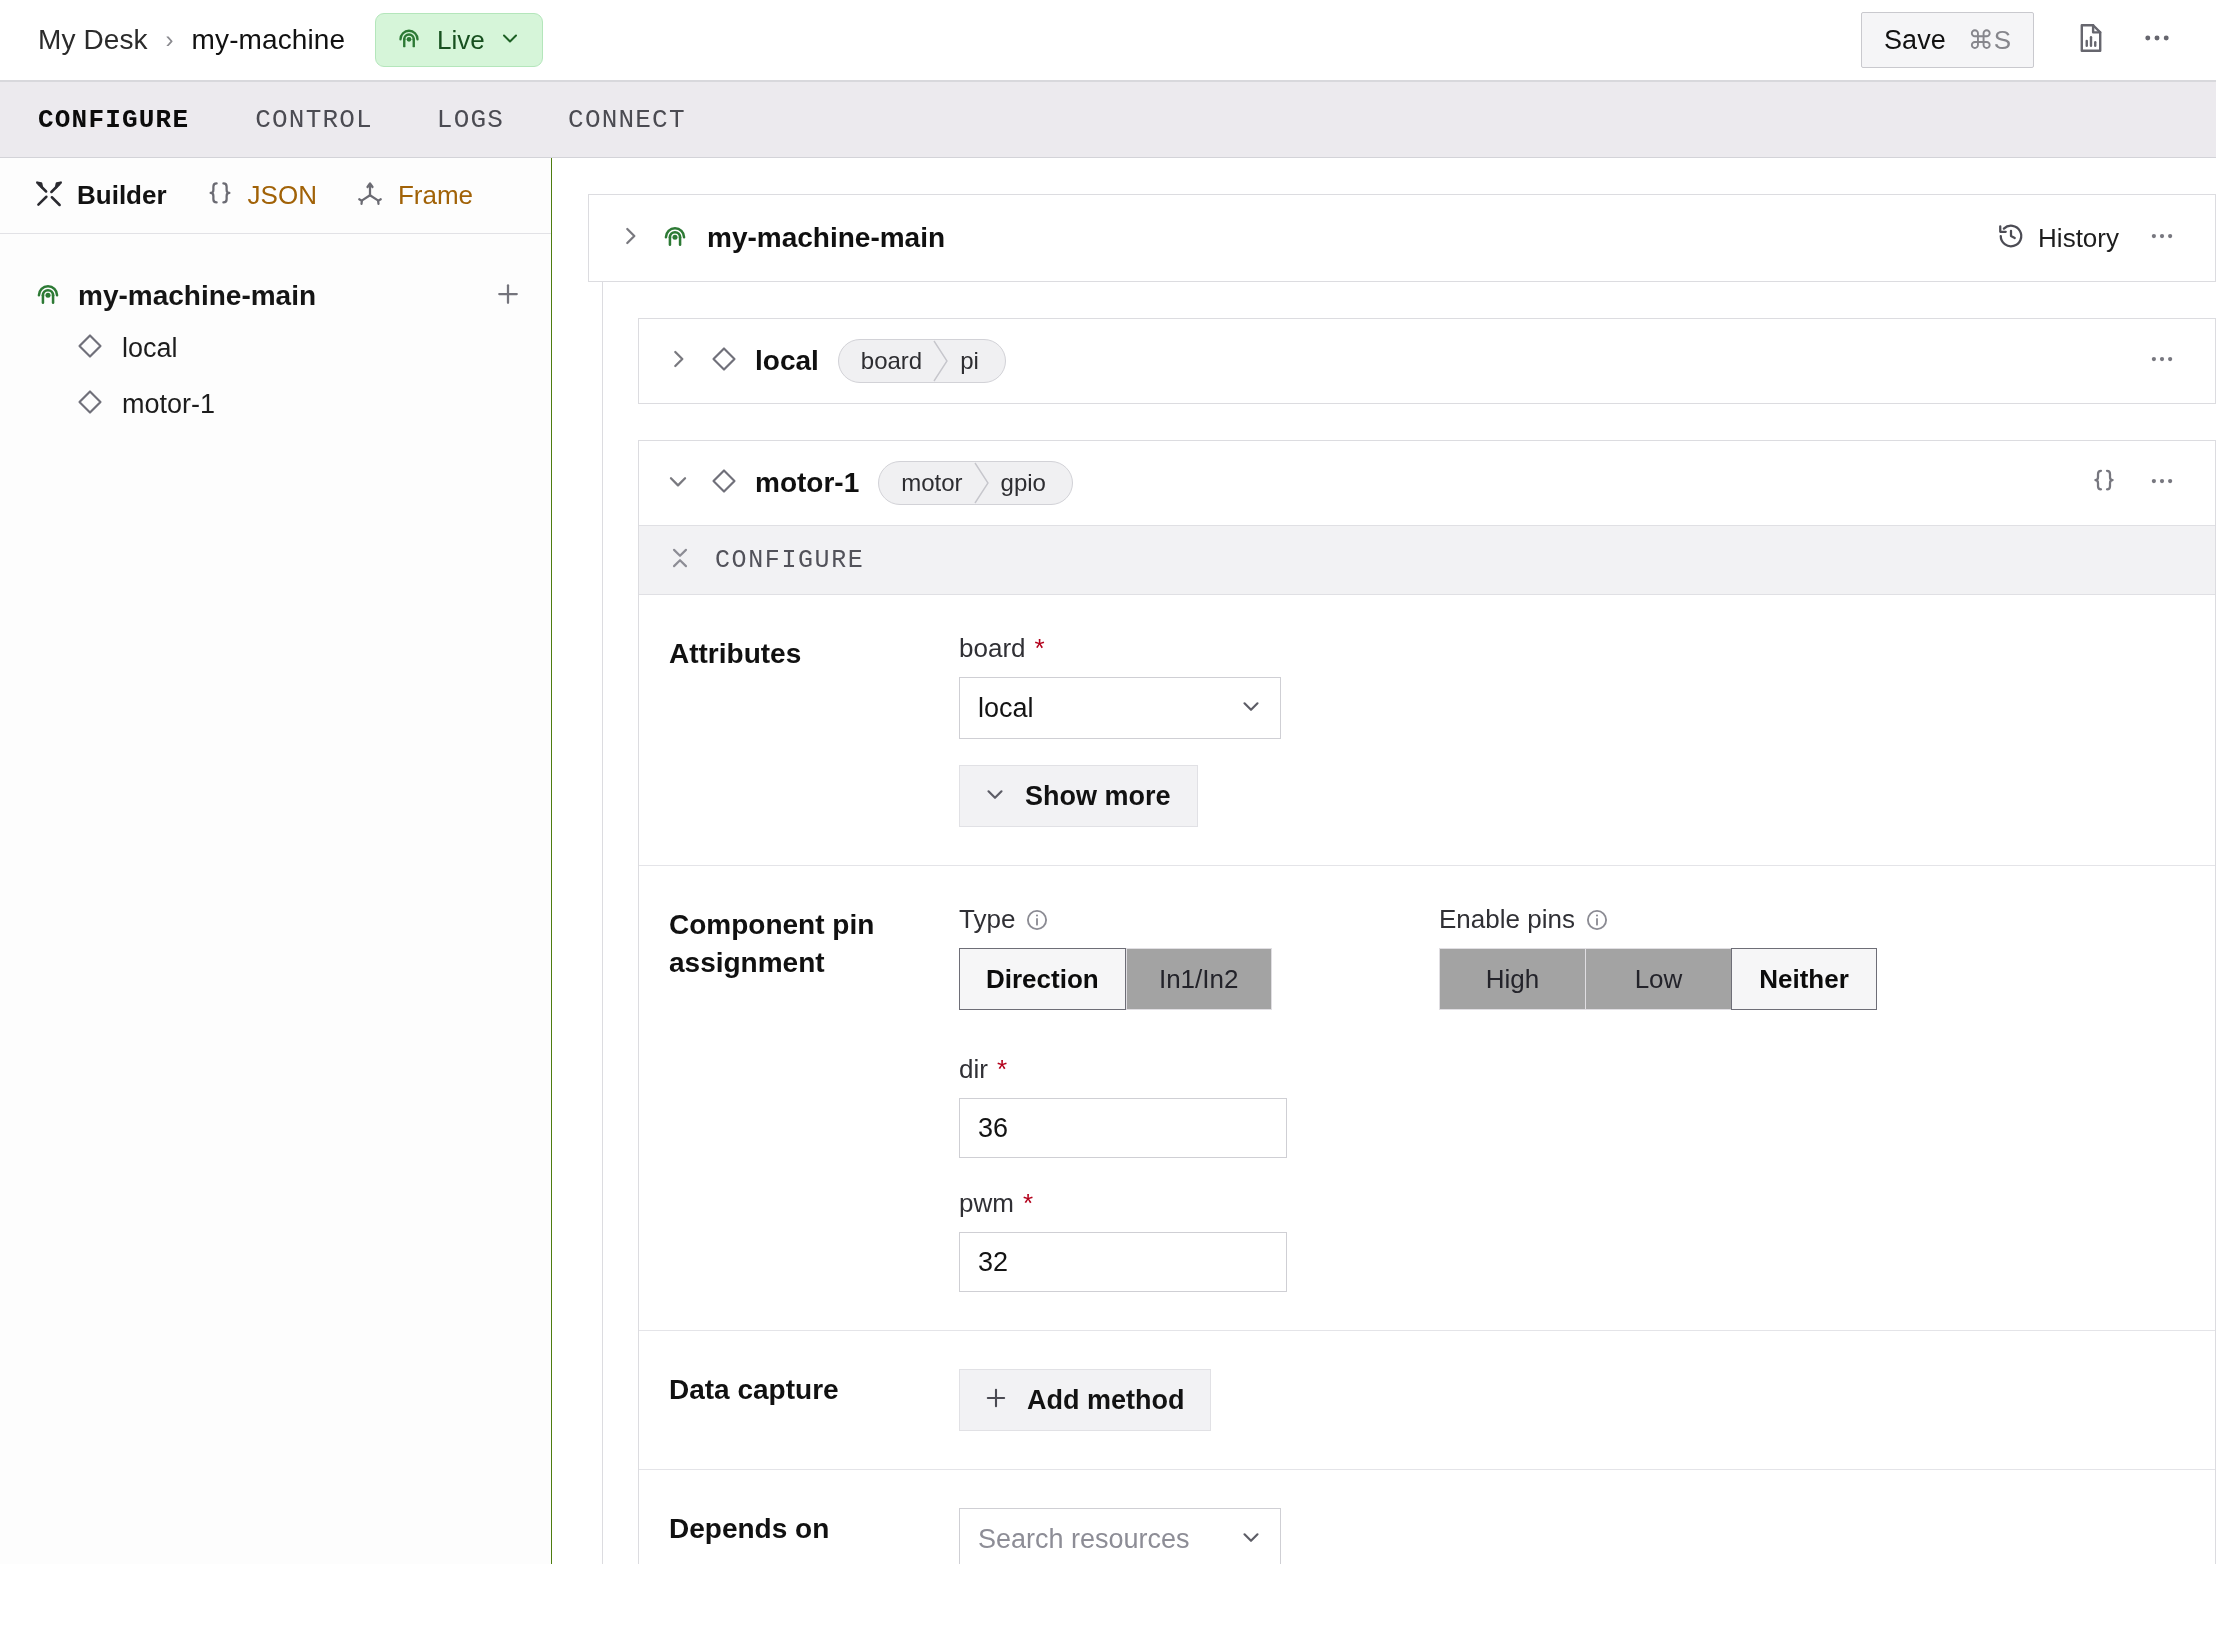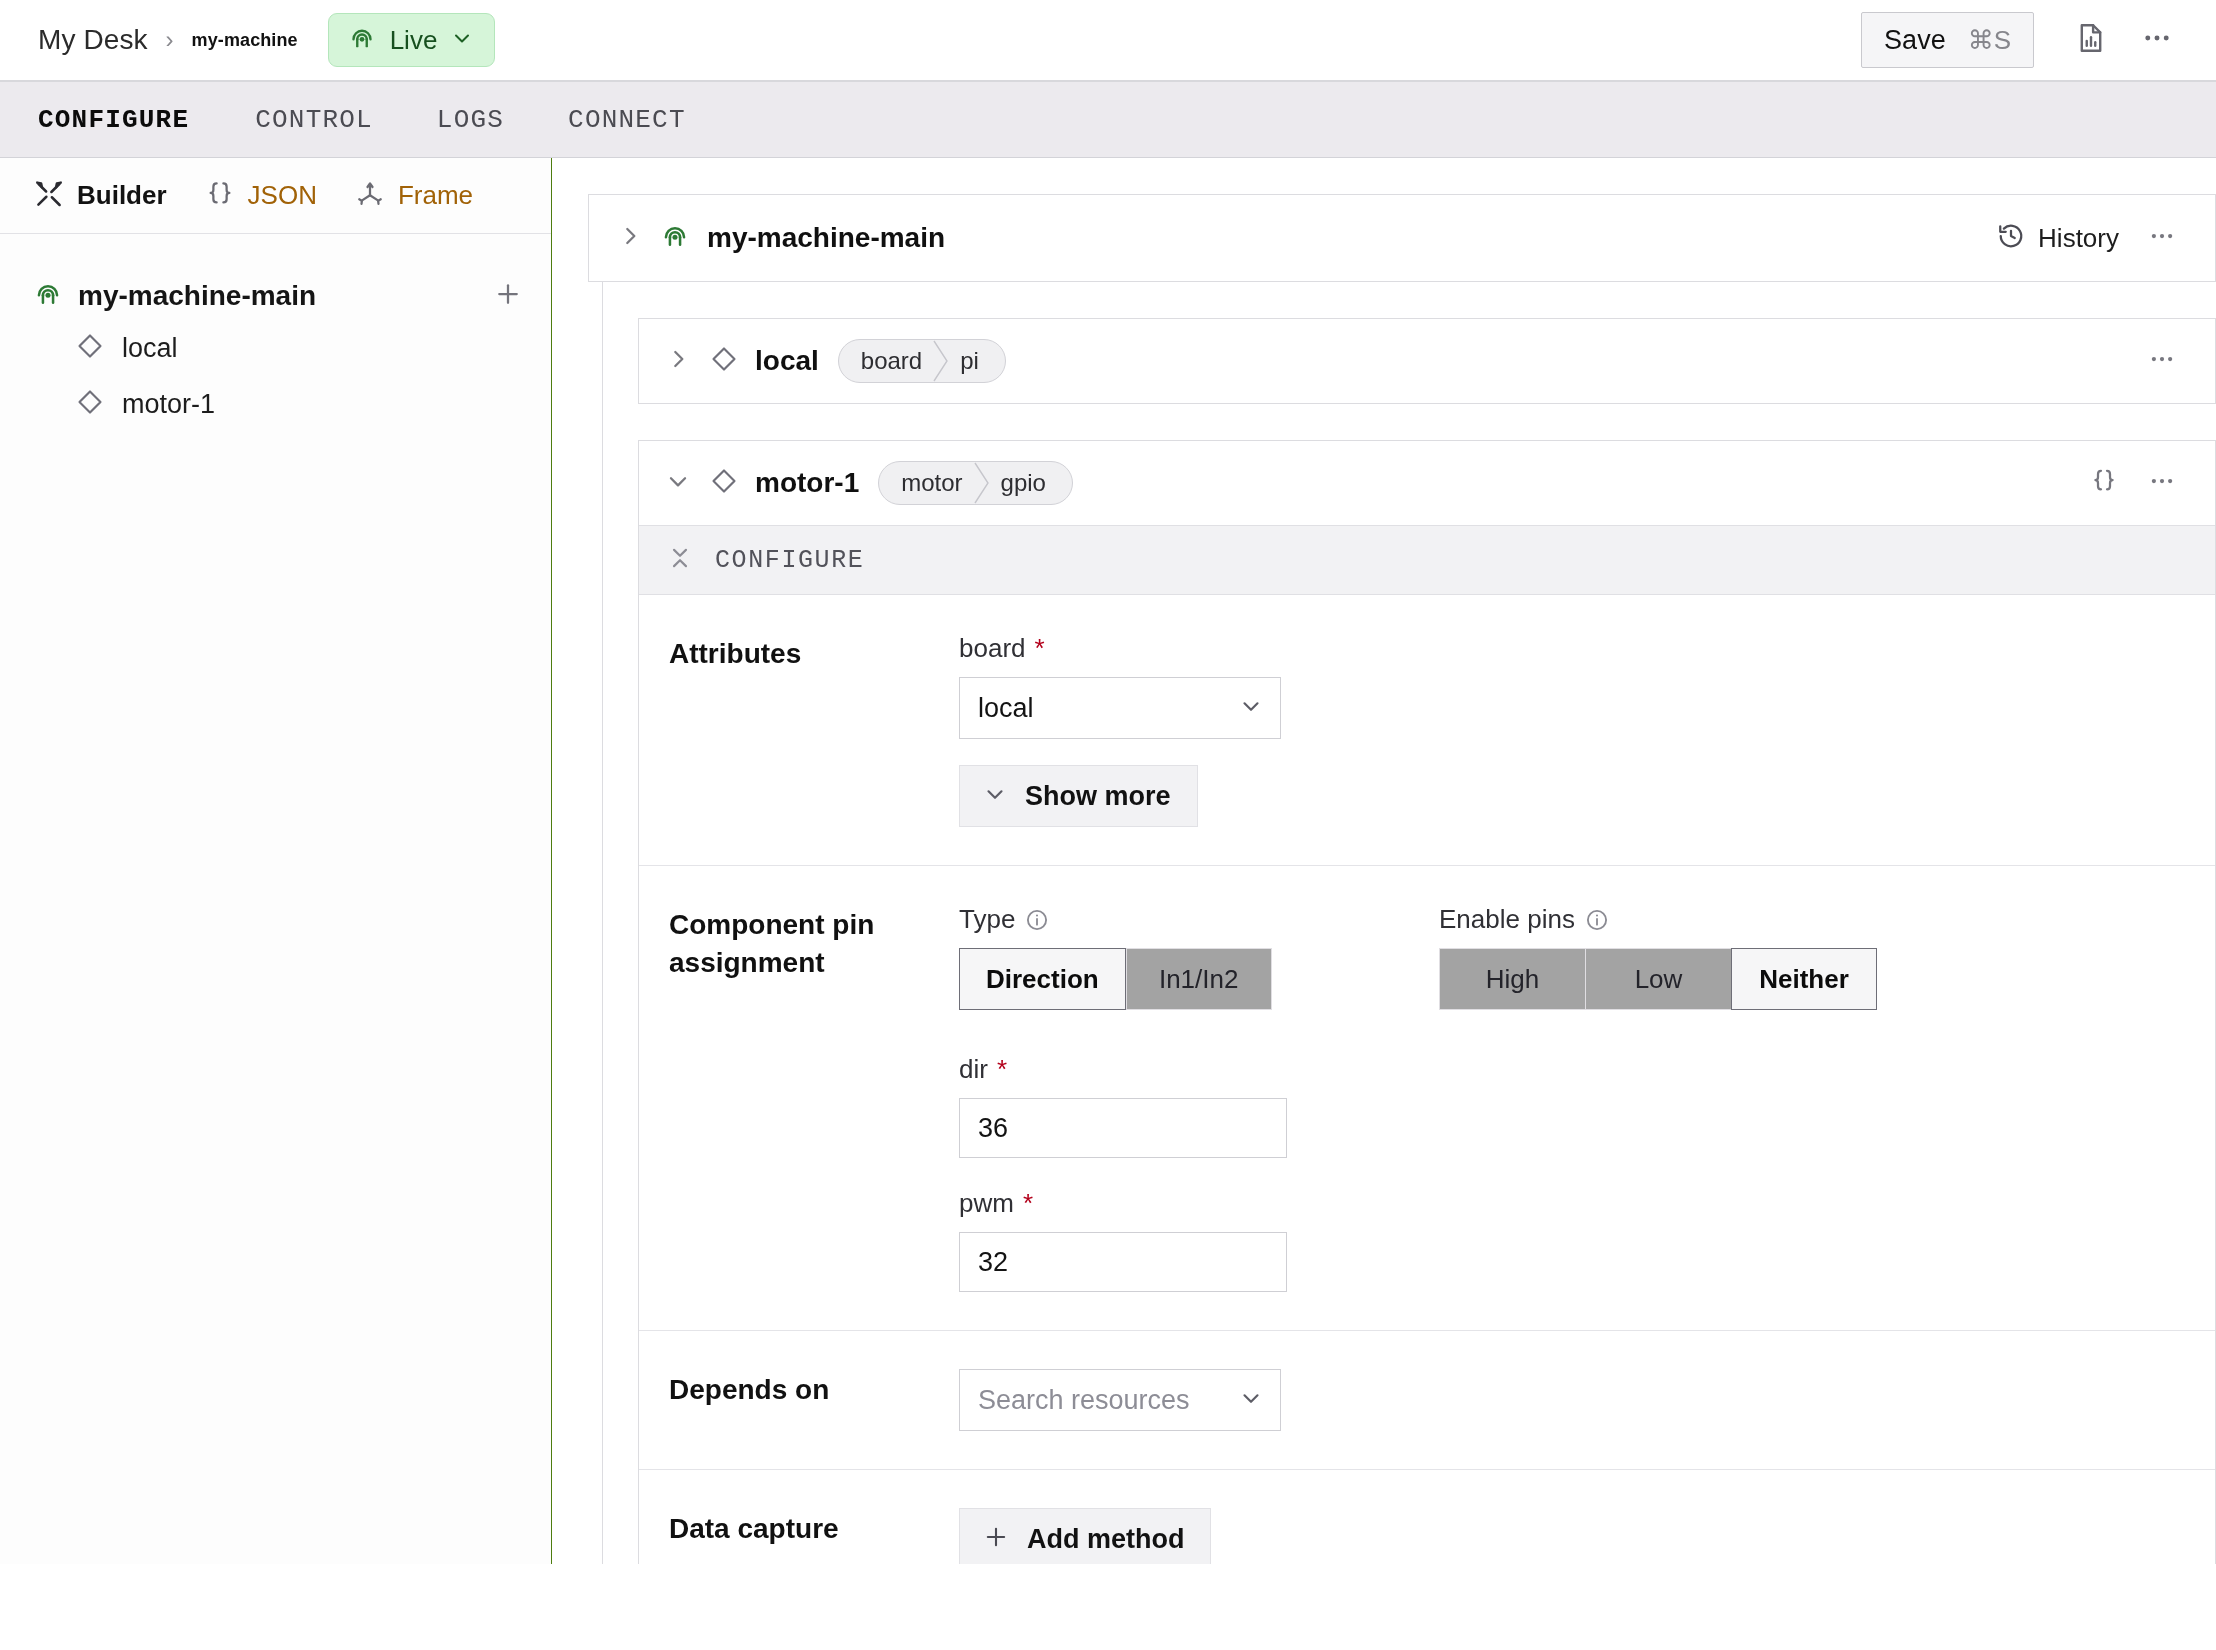--- a/index.html
+++ b/index.html
@@ -18,21 +18,21 @@
   .topbar {
     height: 82px; flex: 0 0 82px;
     display: flex; align-items: center;
     padding: 0 30px 0 38px;
     background: #ffffff;
     border-bottom: 2px solid #d8d8dc;
   }
   .breadcrumb { display: flex; align-items: center; gap: 18px; }
   .bc-link { font-size: 28px; color: #2b2b2b; letter-spacing: .1px; }
   .bc-sep { font-size: 24px; color: #8a8a8f; }
-  .bc-current { font-size: 18px; font-weight: bold; color: #111; letter-spacing: .1px; }
+  .bc-current { font-size: 28px; font-weight: normal; color: #111; letter-spacing: .1px; }
 
   .live-pill {
     margin-left: 30px;
     display: flex; align-items: center; gap: 13px;
     background: #d6f5d9;
     border: 1px solid #b4e6bb;
     border-radius: 9px;
     height: 54px;
     padding: 0 20px 0 18px;
   }
@@ -630,49 +630,49 @@
 
               <div class="sub-label">
                 <span>pwm</span>
                 <span class="req">*</span>
               </div>
               <div class="text-input">32</div>
             </div>
           </div>
 
           <div class="field-row">
+            <div class="fr-label">Data capture</div>
+            <div class="fr-body">
+              <div class="ghost-btn">
+                <span>
+                  <svg width="28" height="28" viewBox="0 0 24 24" fill="none" stroke="#4a4a52" stroke-width="1.8" stroke-linecap="round">
+                    <line x1="12" y1="5" x2="12" y2="19"></line>
+                      <line x1="5" y1="12" x2="19" y2="12"></line>
+                  </svg>
+                </span>
+                <span class="g-lbl">Add method</span>
+              </div>
+            </div>
+          </div>
+
+          <div class="field-row">
             <div class="fr-label">Depends on</div>
             <div class="fr-body">
               <div class="select-box">
                 <span class="ph">Search resources</span>
                 <span class="spacer"></span>
                 <span>
                   <svg width="26" height="26" viewBox="0 0 24 24" fill="none" stroke="#5d5d66" stroke-width="2" stroke-linecap="round" stroke-linejoin="round">
                     <polyline points="6,9.5 12,15.5 18,9.5"></polyline>
                   </svg>
                 </span>
               </div>
             </div>
           </div>
 
-          <div class="field-row">
-            <div class="fr-label">Data capture</div>
-            <div class="fr-body">
-              <div class="ghost-btn">
-                <span>
-                  <svg width="28" height="28" viewBox="0 0 24 24" fill="none" stroke="#4a4a52" stroke-width="1.8" stroke-linecap="round">
-                    <line x1="12" y1="5" x2="12" y2="19"></line>
-                      <line x1="5" y1="12" x2="19" y2="12"></line>
-                  </svg>
-                </span>
-                <span class="g-lbl">Add method</span>
-              </div>
-            </div>
-          </div>
-
           <div class="section-bar">
             <span>
               <svg width="26" height="26" viewBox="0 0 24 24" fill="none" stroke="#8d8d95" stroke-width="2" stroke-linecap="round" stroke-linejoin="round">
                 <polyline points="6.5,9.5 12,4 17.5,9.5"></polyline>
                 <polyline points="6.5,14.5 12,20 17.5,14.5"></polyline>
               </svg>
             </span>
             <span class="sec-lbl">TEST</span>
           </div>
         </div>

